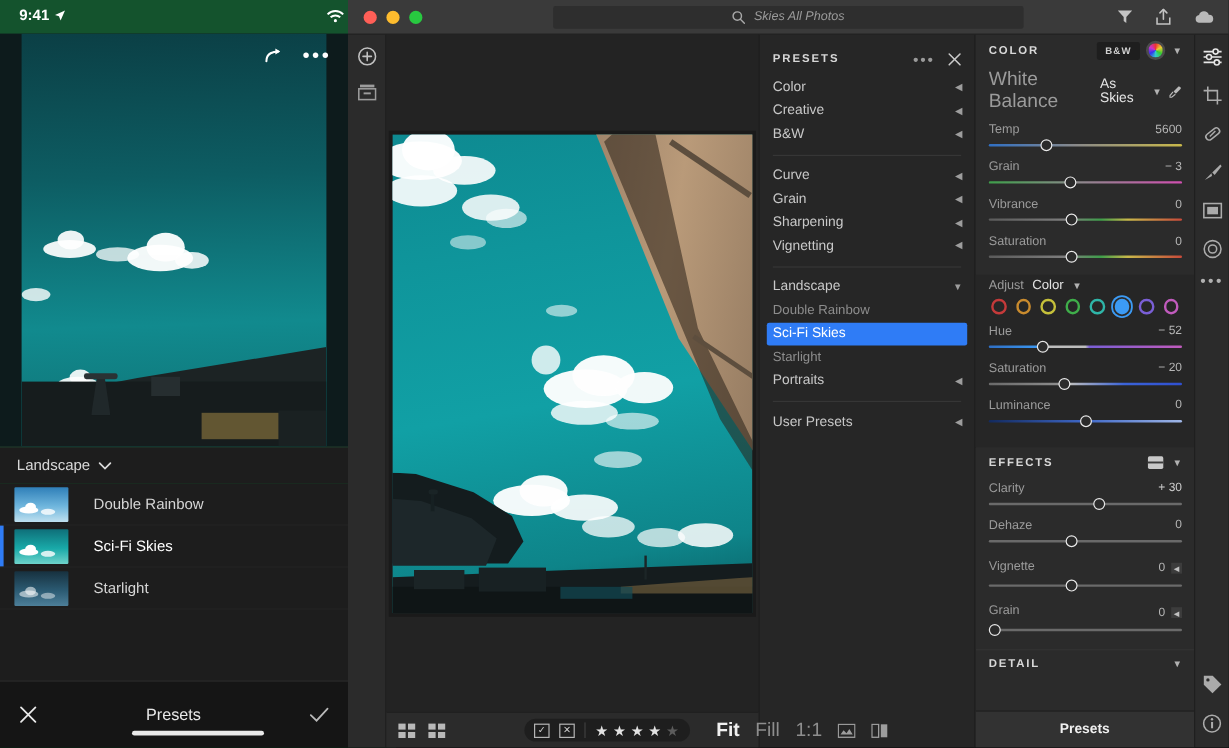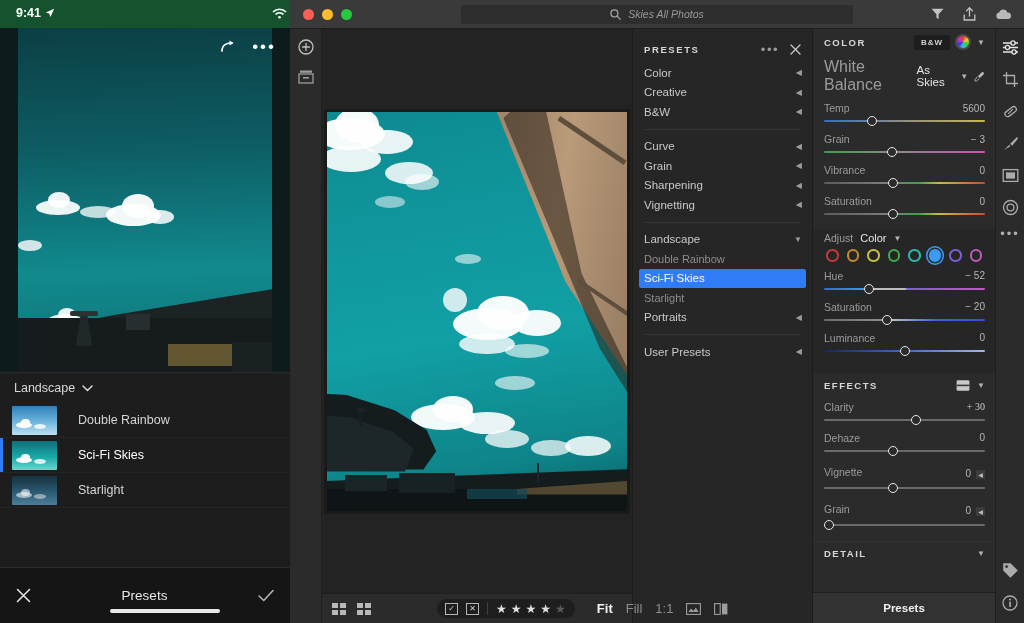--- a/index.html
+++ b/index.html
@@ -130,21 +130,21 @@
   .flagbtn {
     width:13px; height:12px; border:1.2px solid #b5b5b5; display:flex; align-items:center;
     justify-content:center; font-size:8px; color:#cfcfcf;
   }
   .ratepill {
     background:#1e1e1e; border-radius:10px; height:19px; display:flex; align-items:center;
     padding: 0 8px; gap:8px;
   }
   .stars { display:flex; gap:3px; font-size:12px; color:#e2e2e2; letter-spacing:1px;}
   .stars .dim { color:#5c5c5c; }
-  .zoomlabels { display:flex; align-items:center; gap:13px; margin-left:auto; font-size:13px; color:#8e8e8e; }
+  .zoomlabels { display:flex; align-items:center; gap:13px; margin-left:auto; font-size:16px; color:#8e8e8e; }
   .zoomlabels .act { color:#f0f0f0; font-weight:bold; }
 
   
   .d-presets {
     width: 181px; background:#262626; border-left:1px solid #1c1c1c; border-right:1px solid #1c1c1c;
     padding: 0 0 0 0; overflow:hidden;
   }
   .pp-head {
     display:flex; align-items:center; height:28px; padding: 0 11px 0 11px; margin-top:6px;
   }
@@ -185,21 +185,21 @@
 
   .wbrow { display:flex; align-items:center; padding: 3px 10px 6px 11px; gap:6px; }
   .wbrow .lbl { font-size:16px; color:#9b9b9b; }
   .wbrow .val { font-size:11.5px; color:#e4e4e4; }
   .wbrow .eyed { margin-left:auto; color:#b9b9b9; }
 
   .slider { padding: 2px 10px 4px 11px; }
   .slider .top { display:flex; justify-content:space-between; align-items:center; margin-bottom:1px;}
   .slider .nm { font-size:10.5px; color:#9b9b9b; }
   .slider .vl { font-size:10px; color:#b6b6b6; }
-  .slider .vl.pos { color:#cdcdcd;font-family:Liberation Serif, serif; }
+  .slider .vl.pos { color:#cdcdcd; }
   .track { position:relative; height:12px; }
   .bar { position:absolute; top:5px; left:0; right:0; height:2px; border-radius:1px; background:#6a6a6a; }
   .knob {
     position:absolute; top:1px; width:10px; height:10px; border-radius:50%;
     border:1.6px solid #e8e8e8; background:#2b2b2b; transform:translateX(-50%);
   }
   .rvbtn { width:9px; height:9px; background:#3c3c3c; color:#c0c0c0; font-size:6px;
            display:inline-flex; align-items:center; justify-content:center; margin-left:5px;}
   .mixer { background:#262626; padding-bottom:8px; }
   .adjrow { display:flex; align-items:center; gap:7px; padding: 3px 10px 5px 11px; }

